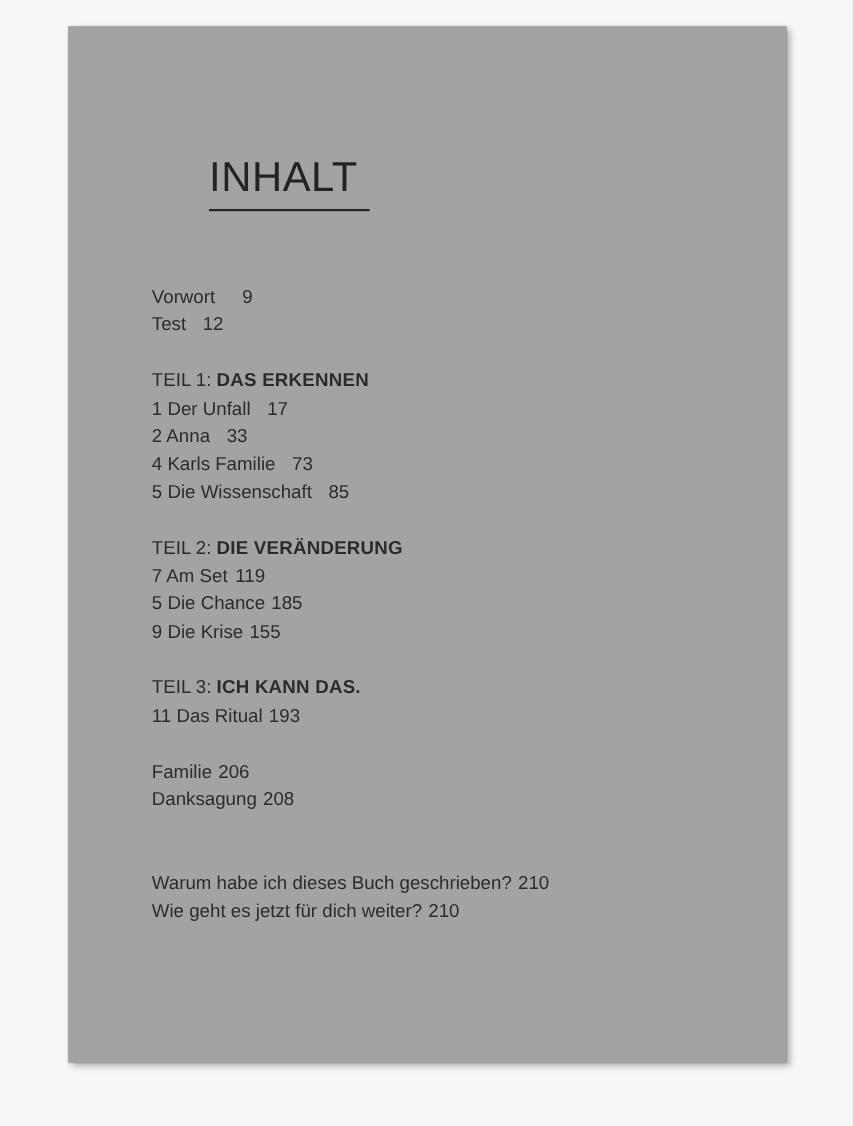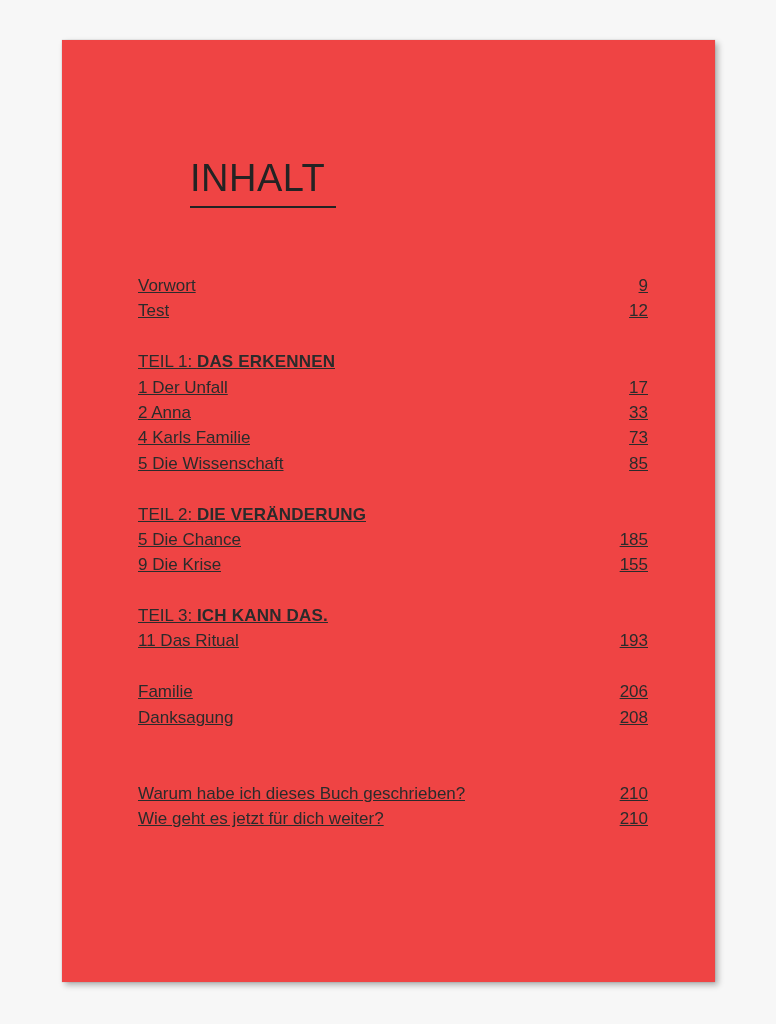--- a/index.html
+++ b/index.html
@@ -12,24 +12,24 @@
     background: #f7f7f7;
     font-family: "Liberation Sans", sans-serif;
     -webkit-font-smoothing: antialiased;
     overflow: hidden;
   }
 
   
   #page-sheet {
     position: absolute;
     left: 62px;
-    top: 40px;
+    top: 24px;
     width: 653px;
     height: 942px;
-    background: #ef4444;
+    background: #a3a3a3;
     box-shadow: 3px 3px 6px rgba(0,0,0,0.30),
                 0 0 1px rgba(0,0,0,0.25);
   }
 
   
   #toc-title-block {
     position: absolute;
     left: 128px;
     top: 119px;
     width: 420px;
@@ -58,24 +58,22 @@
     top: 233px;
     width: 510px;
     color: #2b2b2b;
     font-size: 17px;
     line-height: 25.4px;
   }
 
   .toc-row {
     display: flex;
     align-items: baseline;
-    justify-content: space-between;
     height: 25.4px;
     white-space: nowrap;
-    text-decoration: underline;
   }
   .toc-label {
     flex: 0 1 auto;
     overflow: hidden;
   }
   .toc-page {
     flex: 0 0 auto;
     text-align: right;
     min-width: 34px;
   }
@@ -125,20 +123,24 @@
       </div>
       <div class="toc-row">
         <span class="toc-label">5 Die Wissenschaft</span>
         <span class="toc-page">85</span>
       </div>
       <div class="spacer-1"></div>
       <div class="toc-row part">
         <span class="toc-label"><span class="part-prefix">TEIL 2: </span><span class="part-name">DIE VERÄNDERUNG</span></span>
       </div>
       <div class="toc-row">
+        <span class="toc-label">7 Am Set</span>
+        <span class="toc-page">119</span>
+      </div>
+      <div class="toc-row">
         <span class="toc-label">5 Die Chance</span>
         <span class="toc-page">185</span>
       </div>
       <div class="toc-row">
         <span class="toc-label">9 Die Krise</span>
         <span class="toc-page">155</span>
       </div>
       <div class="spacer-1"></div>
       <div class="toc-row part">
         <span class="toc-label"><span class="part-prefix">TEIL 3: </span><span class="part-name">ICH KANN DAS.</span></span>

